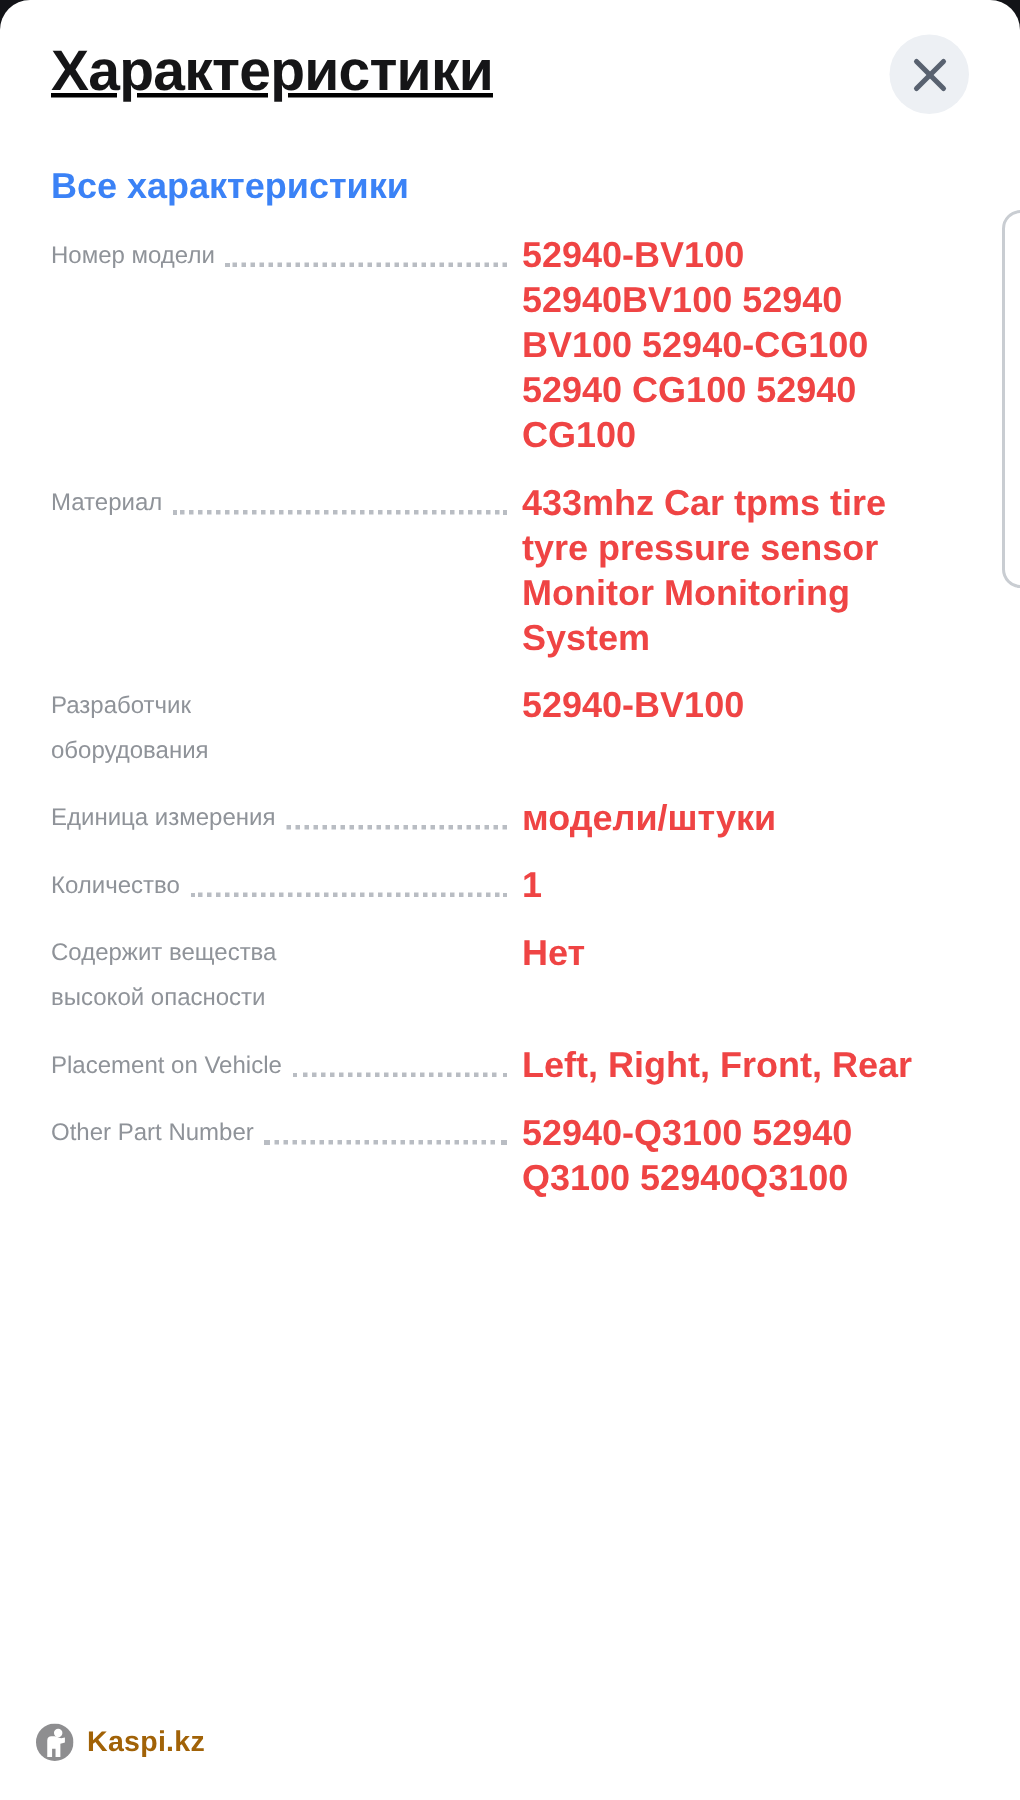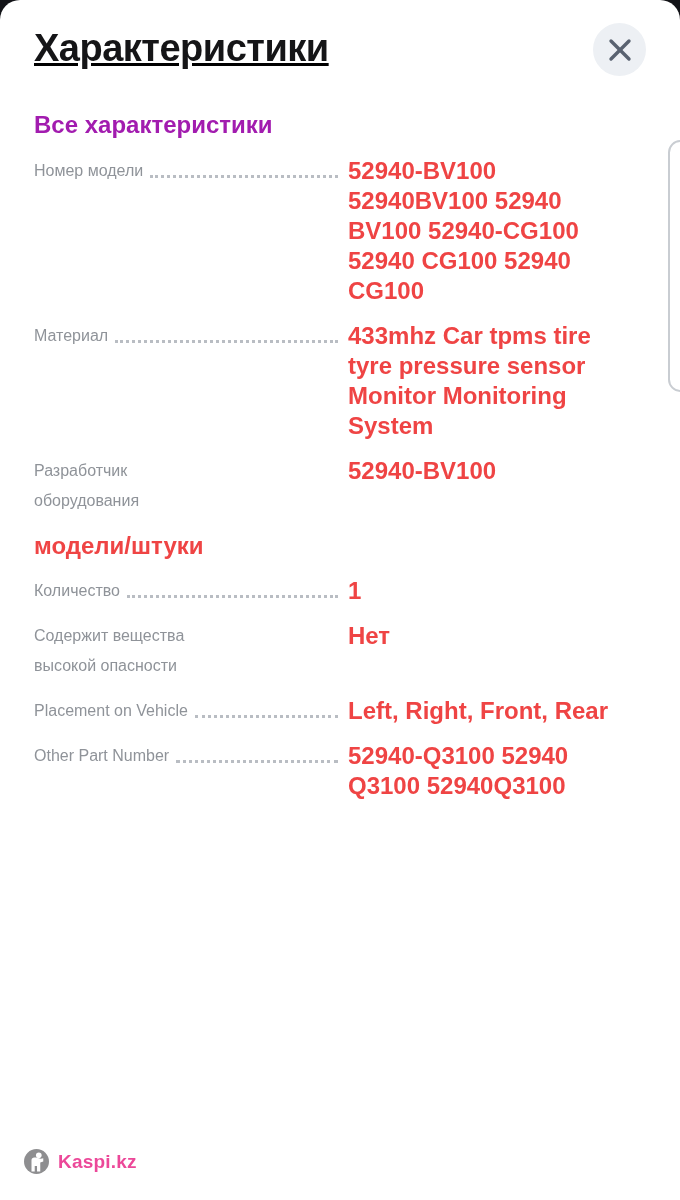--- a/index.html
+++ b/index.html
@@ -38,21 +38,21 @@
     border: none;
     display: flex; align-items: center; justify-content: center;
     cursor: pointer;
     padding: 0;
   }
   .section-title {
     margin: 40px 34px 16px 34px;
     font-size: 24px;
     line-height: 30px;
     font-weight: 700;
-    color: #a21caf;
+    color: #3b82f6;
   }
   .spec-list {
     padding: 0 40px 0 34px;
   }
   .spec-row {
     display: flex;
     align-items: flex-start;
     margin-bottom: 15px;
   }
   .spec-label-box {
@@ -97,21 +97,21 @@
   .footer {
     position: absolute;
     left: 24px; bottom: 26px;
     display: flex;
     align-items: center;
     gap: 9px;
   }
   .footer-brand {
     font-size: 19px;
     font-weight: 700;
-    color: #ec4899;
+    color: #a16207;
     letter-spacing: 0.2px;
   }
 </style>
 </head>
 <body>
 
 <div class="sheet">
 
   <div class="sheet-header">
     <div class="modal-title">Характеристики</div>
@@ -151,20 +151,24 @@
   </div>
       <div class="spec-row">
     <div class="spec-label-box">
       <span class="spec-label">Разработчик
 оборудования</span>
 
     </div>
     <div class="spec-value">52940-BV100</div>
   </div>
       <div class="spec-row">
+    <div class="spec-label-box">
+      <span class="spec-label">Единица измерения</span>
+      <span class="spec-dots"></span>
+    </div>
     <div class="spec-value">модели/штуки</div>
   </div>
       <div class="spec-row">
     <div class="spec-label-box">
       <span class="spec-label">Количество</span>
       <span class="spec-dots"></span>
     </div>
     <div class="spec-value">1</div>
   </div>
       <div class="spec-row">

